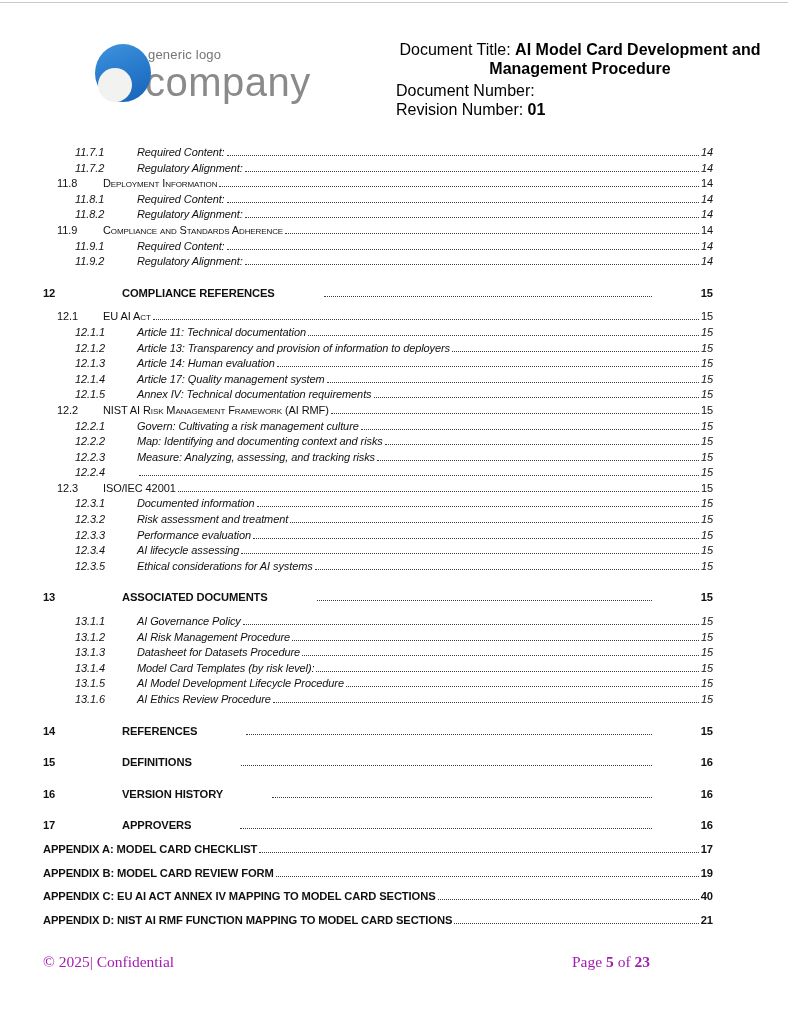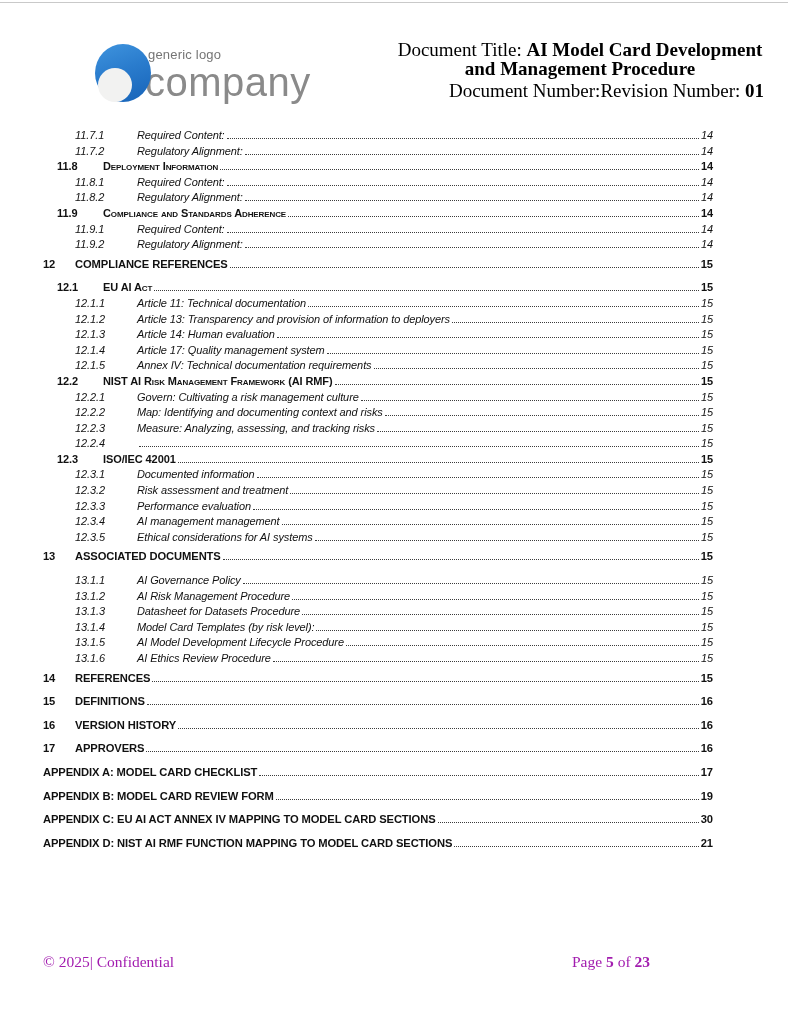--- a/index.html
+++ b/index.html
@@ -18,38 +18,38 @@
     background: linear-gradient(160deg, #3f94de 0%, #2a7ccd 45%, #1763b8 100%);
   }
   .logo-mark .small-circle {
     position: absolute; left: 3px; top: 24px; width: 34px; height: 34px; border-radius: 50%;
     background: #f2f2f1;
   }
   .logo-text { margin-left: -8px; padding-top: 4px; line-height: 1; }
   .logo-tagline { font-size: 13px; color: #757575; letter-spacing: 0.2px; display: block; margin-left: 3px; }
   .logo-name { font-size: 40px; color: #8a8a8a; letter-spacing: 0.5px; display: block; margin-top: 1px; }
 
-  .doc-meta { width: 368px; font-family: Liberation Serif, serif; font-size: 19px; line-height: 19px; color: #000; margin-top: 4px; }
+  .doc-meta { width: 368px; font-family: Liberation Sans, sans-serif; font-size: 16px; line-height: 19px; color: #000; margin-top: 4px; }
   .doc-title-line { text-align: center; }
   .doc-title-line .bold { font-weight: bold; }
-  .doc-meta-row { display: flex; justify-content: flex-end; margin-top: 3px; }
+  .doc-meta-row { display: flex; justify-content: flex-start; margin-top: 3px; flex-direction: column; }
   .doc-meta-row .bold { font-weight: bold; }
 
   
   .toc { margin: 26px 75px 0 43px; font-size: 11px; letter-spacing: -0.1px; }
   .toc-row { display: flex; align-items: baseline; line-height: 15.6px; height: 15.6px; }
   .toc-num { flex: 0 0 auto; }
   .toc-label { flex: 0 1 auto; white-space: nowrap; }
   .toc-leader { flex: 1 1 auto; border-bottom: 1.5px dotted #3c3c3c; margin: 0 2px 3px 2px; min-width: 8px; }
   .toc-page { flex: 0 0 auto; text-align: right; min-width: 12px; }
 
-  .lvl-1 { font-weight: bold; margin-top: 4px; margin-bottom: 8px; font-size: 11.2px; }
+  .lvl-1 { font-weight: bold; margin-top: 16px; margin-bottom: 8px; font-size: 11.2px; gap: 47px; }
   .lvl-1 .toc-num { width: 32px; }
 
-  .lvl-2 { padding-left: 14px; font-weight: bold; }
+  .lvl-2 { padding-left: 14px; }
   .lvl-2 .toc-num { width: 46px; }
   .lvl-2 .toc-label { font-variant: small-caps; }
 
   .lvl-3 { padding-left: 32px; font-style: italic; }
   .lvl-3 .toc-num { width: 62px; }
   .lvl-3 .toc-page { font-style: italic; }
 
   .lvl-a { font-weight: bold; margin-top: 8px; margin-bottom: 8px; font-size: 11.2px; }
 
   
@@ -230,21 +230,21 @@
       <span class="toc-page">15</span>
     </div>
     <div class="toc-row lvl-3">
       <span class="toc-num">12.3.3</span>
       <span class="toc-label">Performance evaluation</span>
       <span class="toc-leader"></span>
       <span class="toc-page">15</span>
     </div>
     <div class="toc-row lvl-3">
       <span class="toc-num">12.3.4</span>
-      <span class="toc-label">AI management management</span>
+      <span class="toc-label">AI lifecycle assessing</span>
       <span class="toc-leader"></span>
       <span class="toc-page">15</span>
     </div>
     <div class="toc-row lvl-3">
       <span class="toc-num">12.3.5</span>
       <span class="toc-label">Ethical considerations for AI systems</span>
       <span class="toc-leader"></span>
       <span class="toc-page">15</span>
     </div>
     <div class="toc-row lvl-1">
@@ -319,21 +319,21 @@
       <span class="toc-page">17</span>
     </div>
     <div class="toc-row lvl-a">
       <span class="toc-label">APPENDIX B: MODEL CARD REVIEW FORM</span>
       <span class="toc-leader"></span>
       <span class="toc-page">19</span>
     </div>
     <div class="toc-row lvl-a">
       <span class="toc-label">APPENDIX C: EU AI ACT ANNEX IV MAPPING TO MODEL CARD SECTIONS</span>
       <span class="toc-leader"></span>
-      <span class="toc-page">30</span>
+      <span class="toc-page">40</span>
     </div>
     <div class="toc-row lvl-a">
       <span class="toc-label">APPENDIX D: NIST AI RMF FUNCTION MAPPING TO MODEL CARD SECTIONS</span>
       <span class="toc-leader"></span>
       <span class="toc-page">21</span>
     </div>
   </div>
 
 <div class="footer">
   <span class="copyright">© 2025| Confidential</span>

